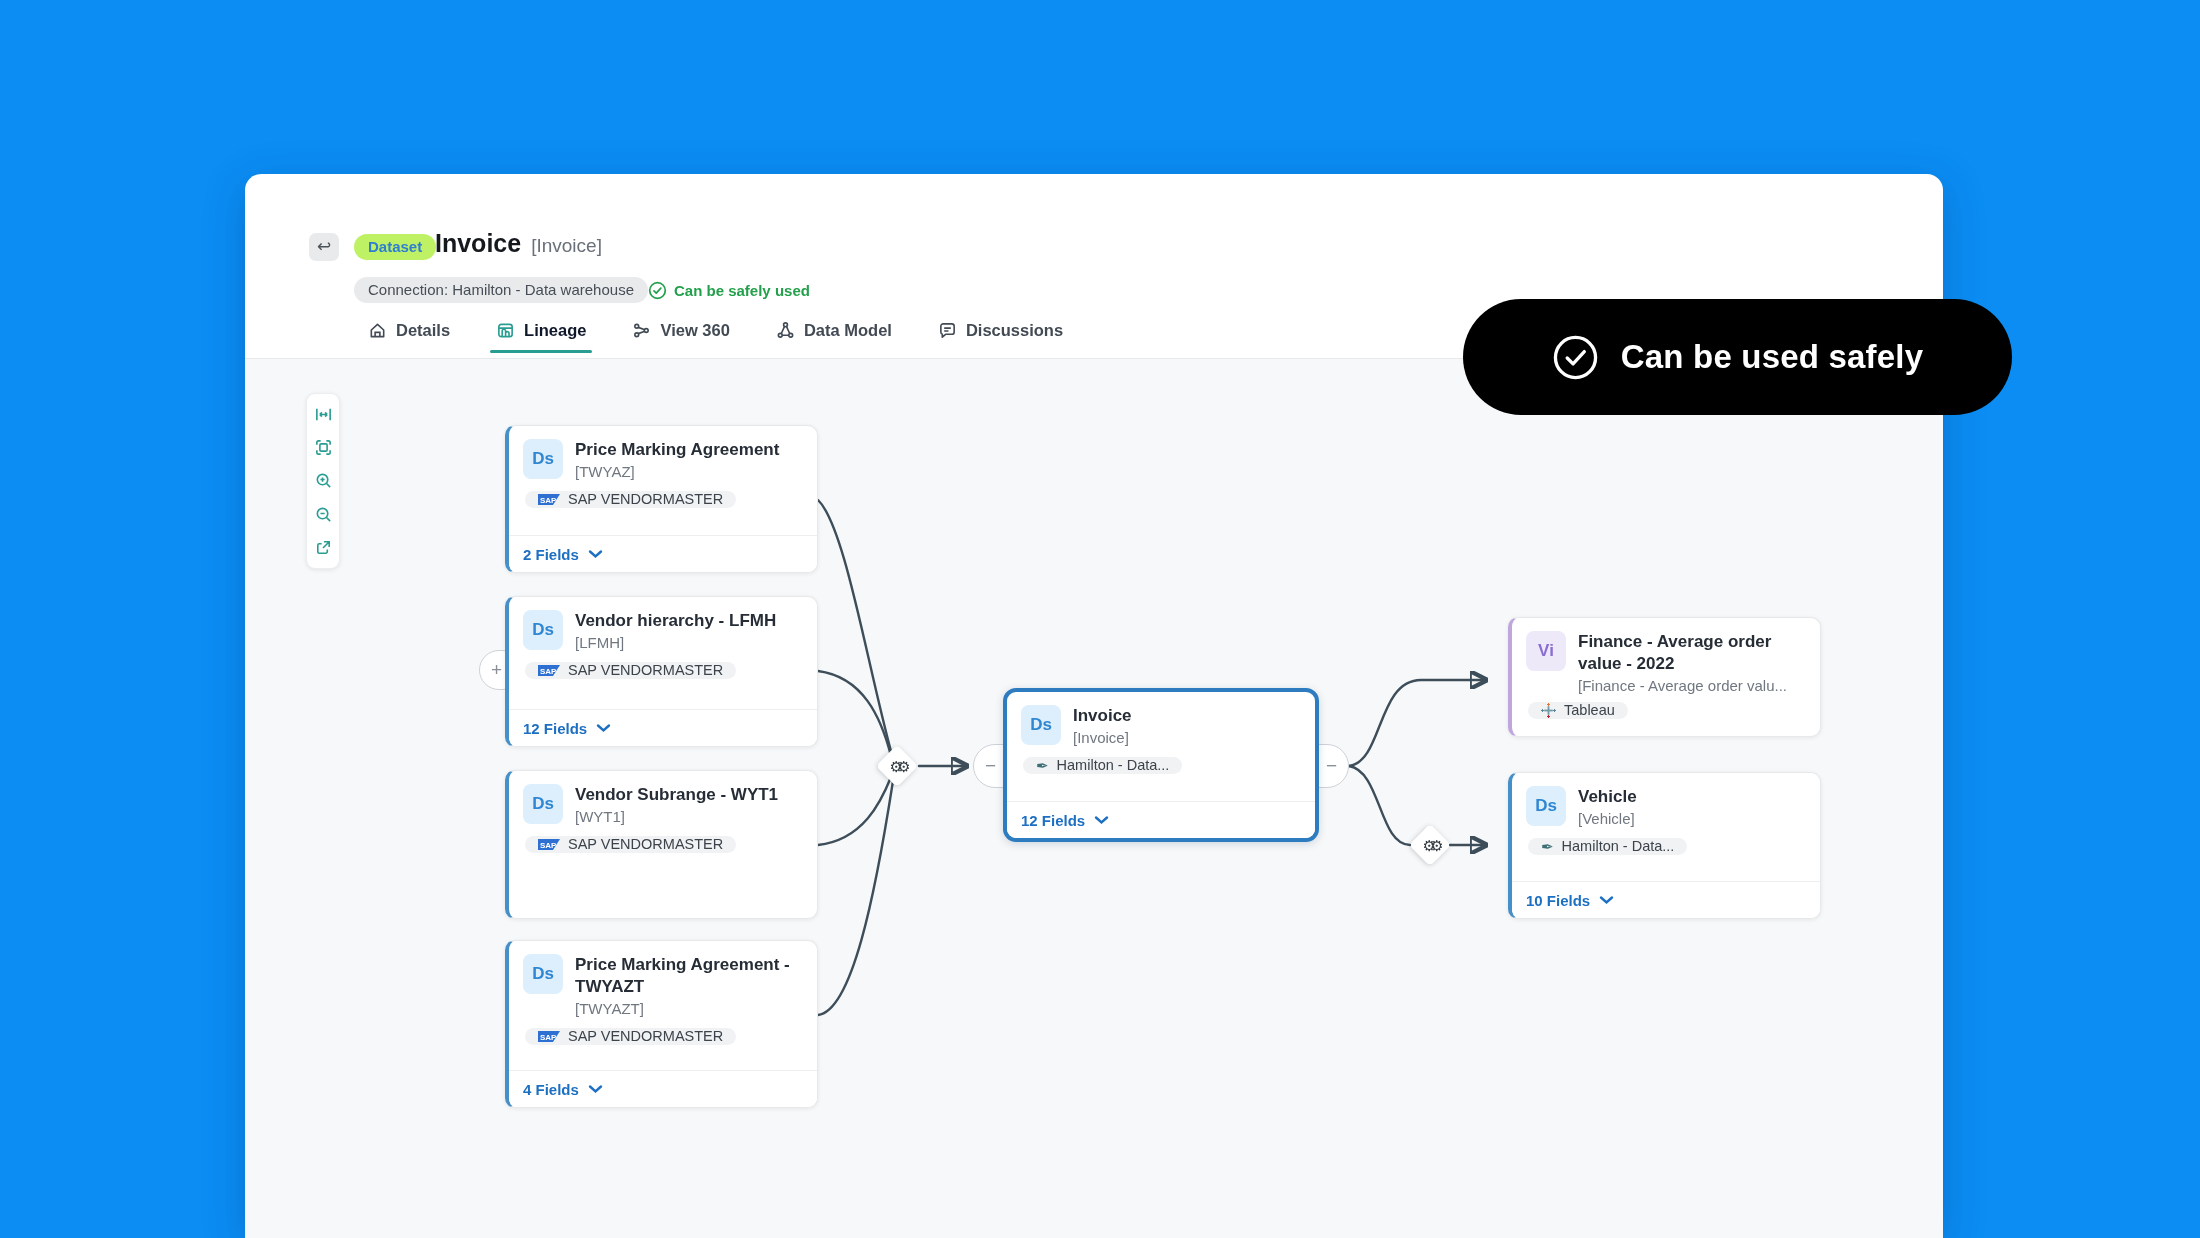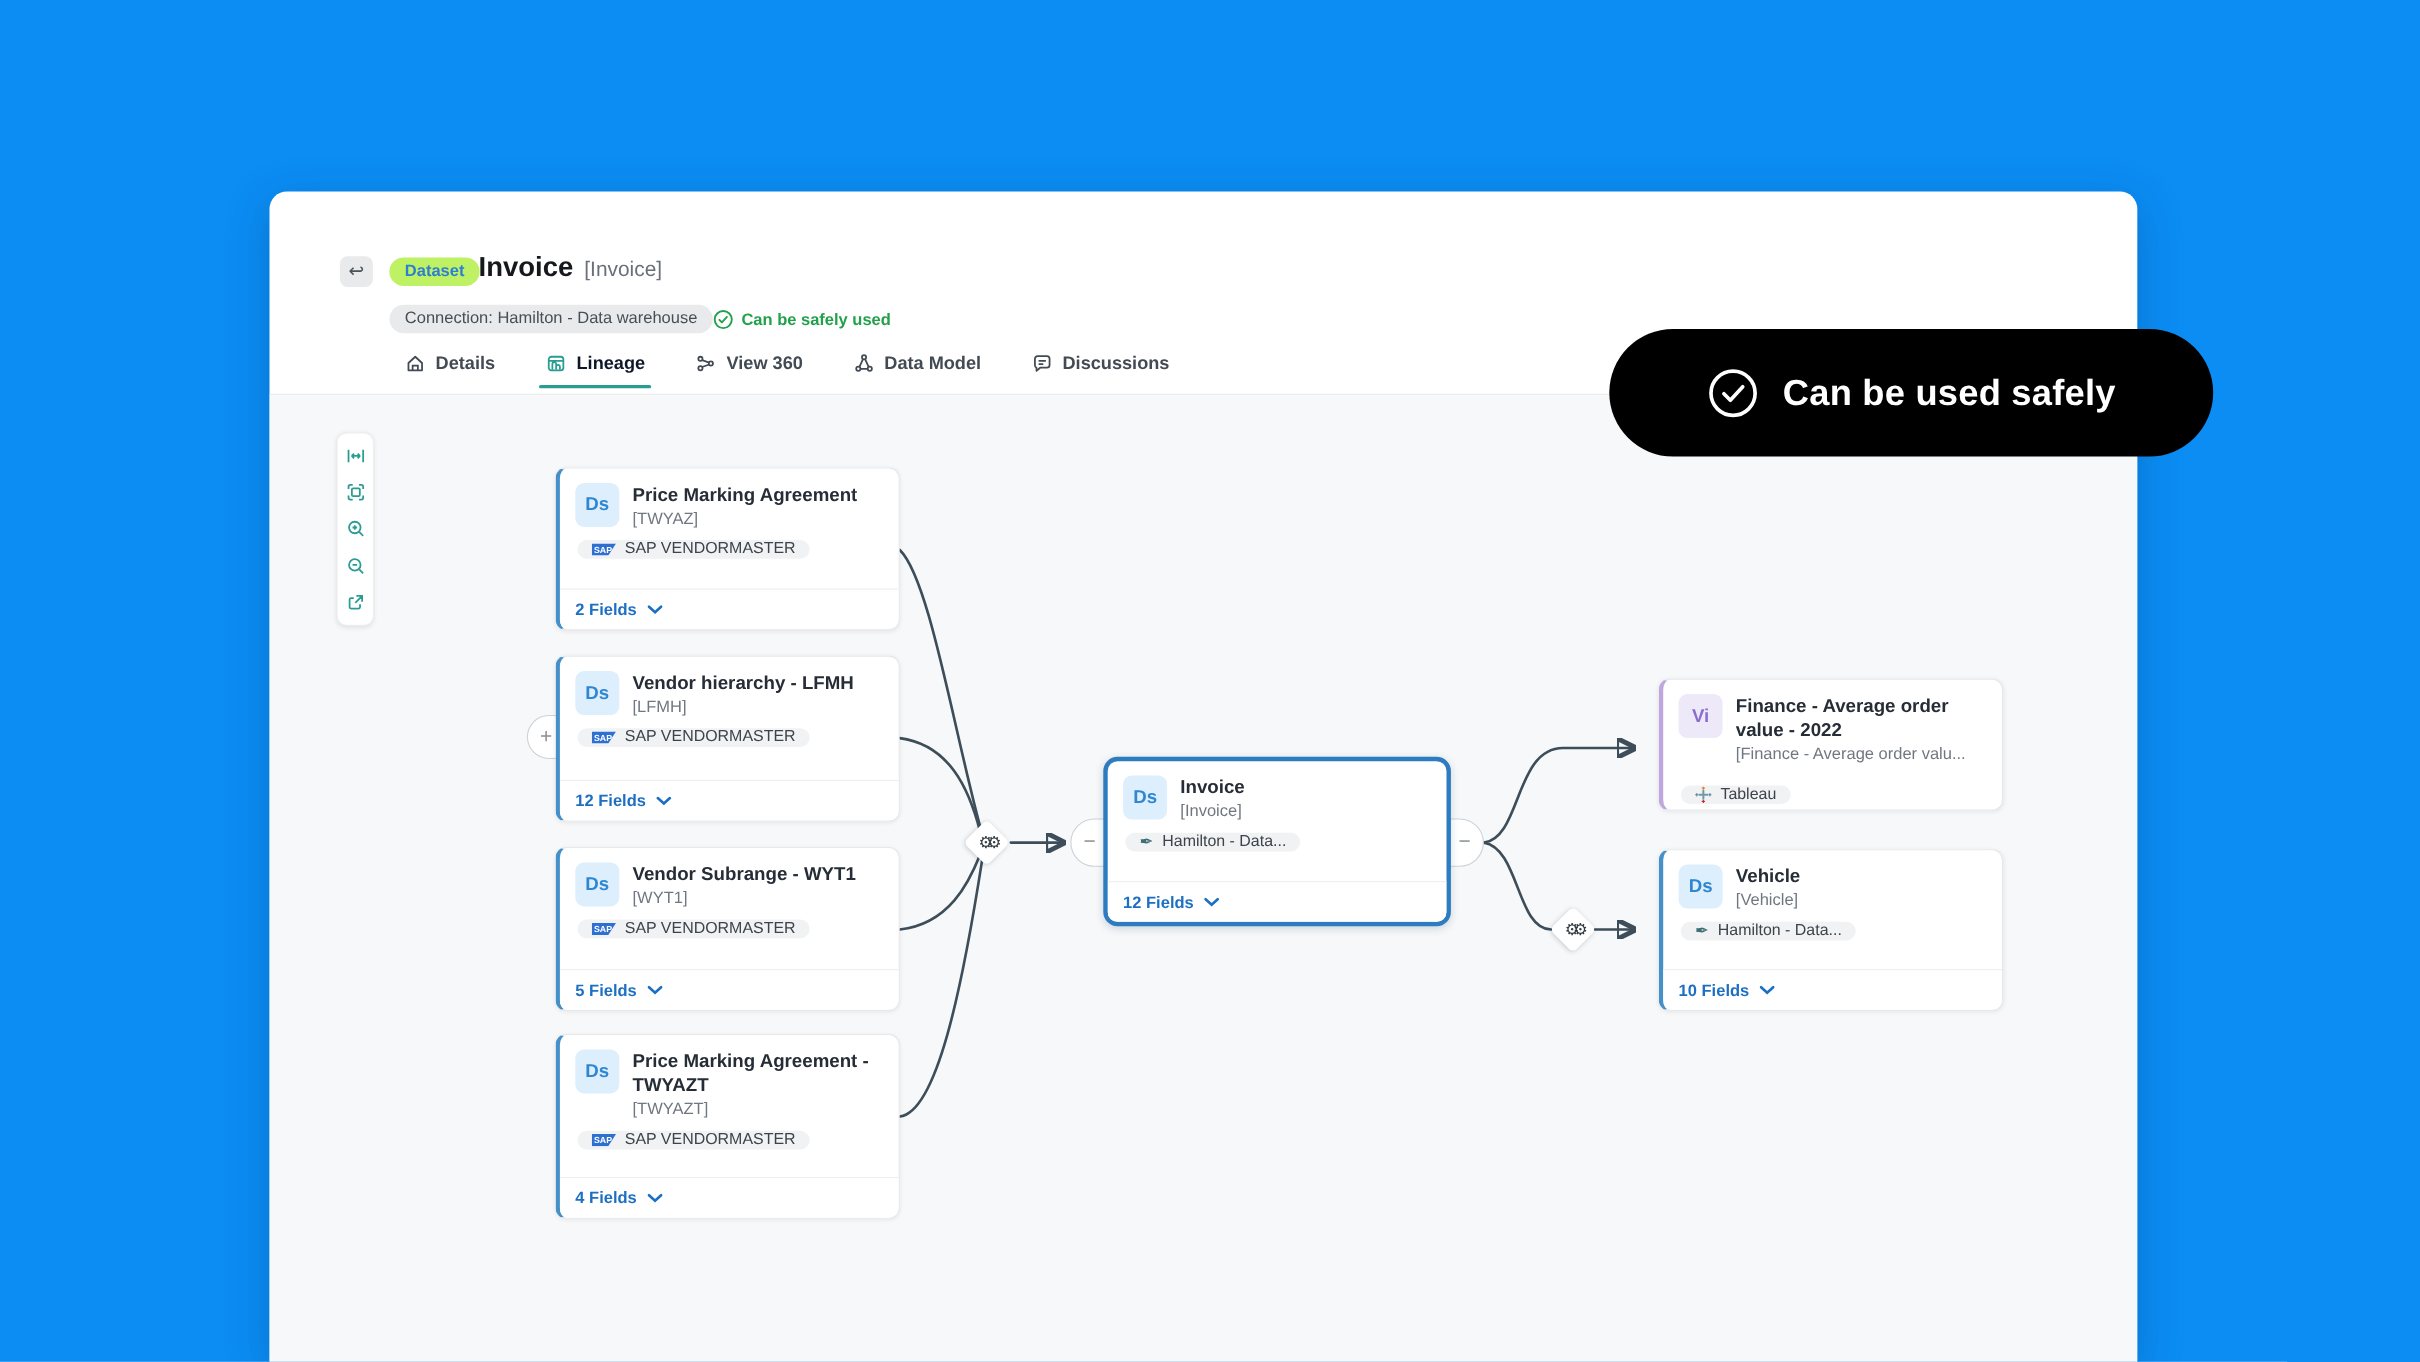--- a/index.html
+++ b/index.html
@@ -285,26 +285,20 @@
         </div>
       </div>
       <span class="src-pill">
         <svg width="22" height="11" viewBox="0 0 22 11">
             <polygon points="0,0 22,0 15,11 0,11" fill="#2e6fd2"></polygon>
             <text x="2" y="8.5" font-size="8" font-weight="bold" fill="#fff" font-family="Liberation Sans, sans-serif">SAP</text>
           </svg>
         <span>SAP VENDORMASTER</span>
       </span>
     </div>
-    <div class="node-foot">
-      <span>5 Fields</span>
-      <svg width="15" height="10" viewBox="0 0 15 10" fill="none" stroke="#1d6fc2" stroke-width="2.4" stroke-linecap="round">
-          <path d="M2 2.5l5.5 5 5.5-5"></path>
-        </svg>
-    </div>
   </div>
 
   <div class="node n4">
     <div class="node-body">
       <div class="node-head">
         <span class="badge ds">Ds</span>
         <div class="titles">
           <div class="node-title">Price Marking Agreement - TWYAZT</div>
           <div class="node-sub">[TWYAZT]</div>
         </div>
@@ -349,21 +343,21 @@
 
   <div class="node n6 vi">
     <div class="node-body">
       <div class="node-head">
         <span class="badge vi">Vi</span>
         <div class="titles">
           <div class="node-title">Finance - Average order value - 2022</div>
           <div class="node-sub">[Finance - Average order valu...</div>
         </div>
       </div>
-      <span class="src-pill" style="margin-top:20px;">
+      <span class="src-pill" style="margin-top:8px;">
         <svg width="15" height="15" viewBox="0 0 15 15">
             <g fill="#7199a6">
               <rect x="6.6" y="3.2" width="1.8" height="8.6"></rect>
               <rect x="3.2" y="6.6" width="8.6" height="1.8"></rect>
             </g>
             <g fill="#e8762c">
               <rect x="7" y="0" width="1" height="3"></rect>
               <rect x="6" y="1" width="3" height="1"></rect>
             </g>
             <g fill="#c72035">

